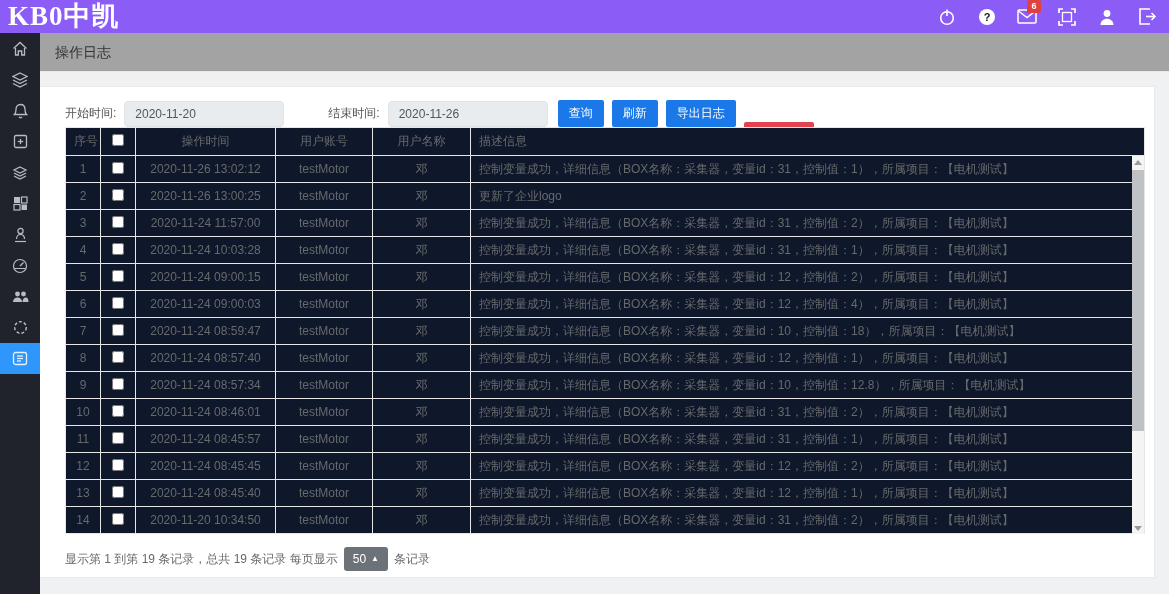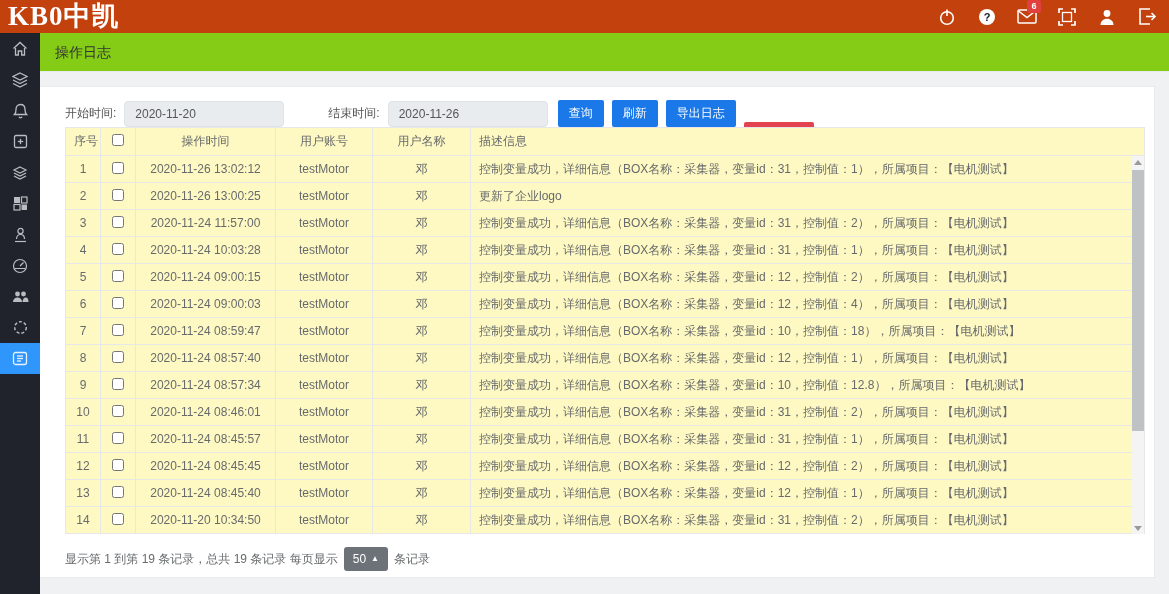--- a/index.html
+++ b/index.html
@@ -1,21 +1,21 @@
 <!DOCTYPE html>
 <html><head>
 <meta charset="utf-8">
 <style>
   * { margin:0; padding:0; box-sizing:border-box; }
   html,body { width:1169px; height:594px; overflow:hidden;
     font-family:"Liberation Sans","DejaVu Sans",sans-serif; background:#f0f1f2; }
 
   
   .topbar { position:absolute; left:0; top:0; width:1169px; height:33px;
-    background:#c2410c; z-index:30; }
+    background:#8b5cf6; z-index:30; }
   .logo { position:absolute; left:8px; top:-2px; color:#ffffff;
     font-family:"Liberation Serif","DejaVu Serif",serif;
     font-size:27px; font-weight:bold; letter-spacing:1px; line-height:36px; }
   .topbar-icons { position:absolute; right:2px; top:0; height:33px;
     display:flex; align-items:center; }
   .tb-icon { position:relative; width:40px; height:33px; display:flex;
     align-items:center; justify-content:center; cursor:pointer; }
   .tb-icon svg { display:block; }
   .badge { position:absolute; top:0px; right:6px; min-width:14px; height:13px;
     background:#e0413e; color:#fff; font-size:9px; line-height:13px;
@@ -25,21 +25,21 @@
   .sidebar { position:absolute; left:0; top:33px; width:40px; height:561px;
     background:#20232b; z-index:20; }
   .side-item { width:40px; height:31px; display:flex; align-items:center;
     justify-content:center; cursor:pointer; }
   .side-item.active { background:#2f96fb; }
   .side-item svg { display:block; opacity:.88; }
 
   
   .main { position:absolute; left:40px; top:33px; width:1129px; height:561px; }
   .titlebar { position:absolute; left:0; top:0; width:1129px; height:39px;
-    background:#84cc16; border-bottom:1px solid #e7eaec; }
+    background:#a3a3a3; border-bottom:1px solid #e7eaec; }
   .titlebar .title { position:absolute; left:15px; top:0; line-height:39px;
     font-size:14px; color:#333; }
 
   .panel { position:absolute; left:0; top:53px; width:1115px; height:492px;
     background:#fff; border:1px solid #e9ebec; border-left:none; }
 
   
   .filter-row { position:absolute; left:25px; top:13px; height:27px;
     display:flex; align-items:center; font-size:12px; color:#555; }
   .f-label { margin-right:8px; }
@@ -51,21 +51,21 @@
     font-size:12px; padding:0 11px; margin-left:8px; cursor:pointer;
     font-family:inherit; }
   .btn-primary { background:#1a78e8; }
   .btn-danger  { background:#e2434f;margin-top:43px; }
   .btn:first-of-type { margin-left:10px; }
 
   
   .table-wrap { position:absolute; left:25px; top:40px; width:1080px;
     height:408px; overflow:hidden; }
   table { width:100%; border-collapse:collapse; table-layout:fixed;
-    font-size:12px; color:#676a6c; background:#fef9c3; }
+    font-size:12px; color:#676a6c; background:#0f172a; }
   th, td { border:1px solid #e7e7e7; height:27px; padding:0 8px;
     text-align:center; white-space:nowrap; overflow:hidden; font-weight:normal; }
   thead th { height:28px; color:#676a6c; }
   td.desc, th.desc { text-align:left; padding-right:18px; }
   col.c-no   { width:35px; }
   col.c-chk  { width:35px; }
   col.c-time { width:140px; }
   col.c-acct { width:97px; }
   col.c-name { width:98px; }
   input[type=checkbox] { width:12px; height:12px; cursor:pointer; }

